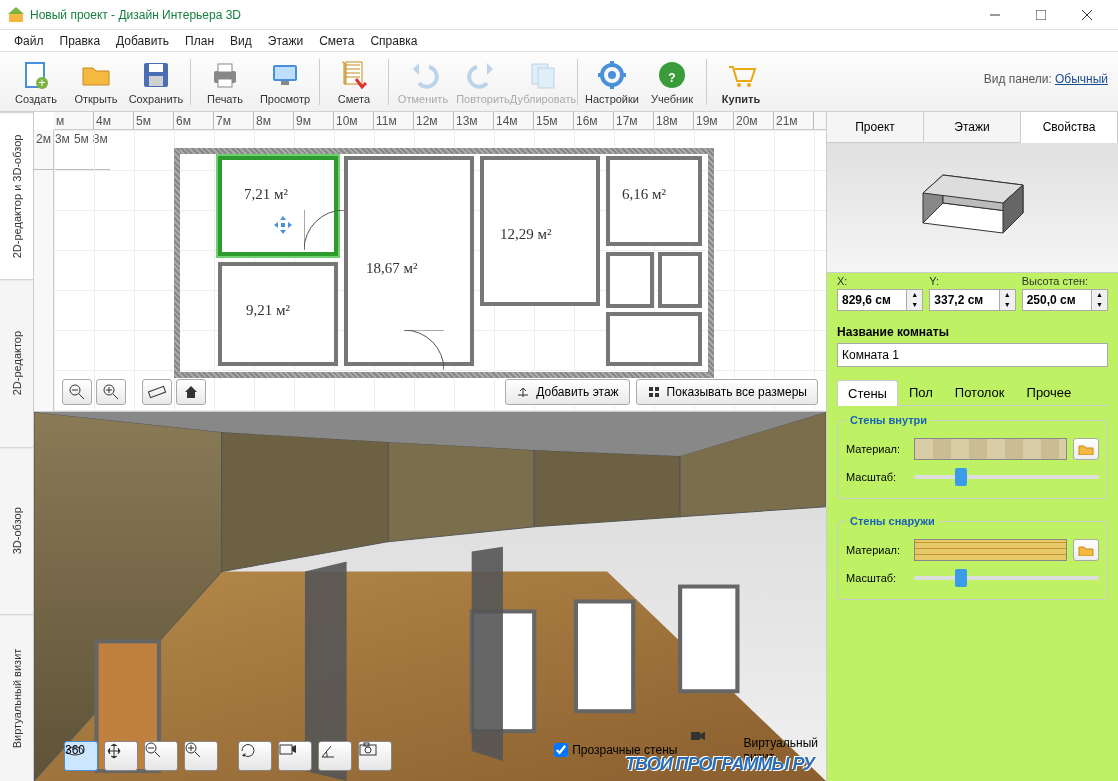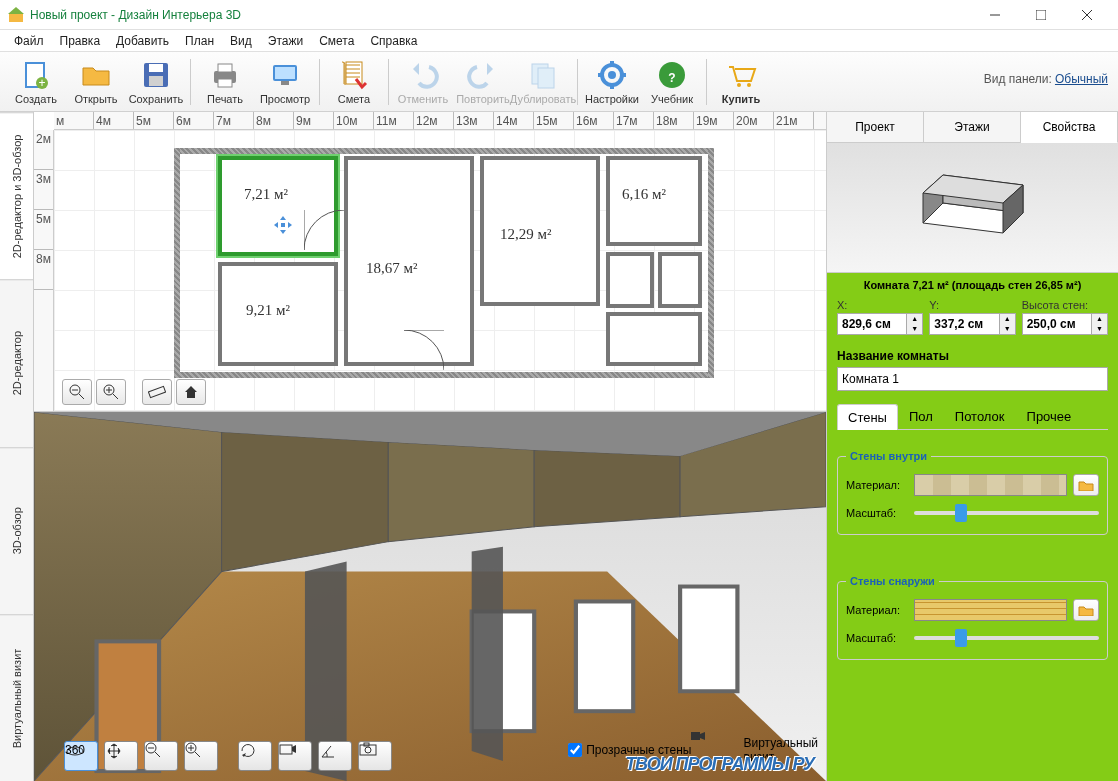--- a/index.html
+++ b/index.html
@@ -33,21 +33,21 @@
 .vtab { flex: 1; writing-mode: vertical-rl; transform: rotate(180deg); display: flex; align-items: center; justify-content: center; border-bottom: 1px solid #ccc; cursor: pointer; font-size: 11px; color: #333; padding: 8px 0; }
 .vtab.active { background: #fff; }
 
 
 .workspace { flex: 1; display: flex; flex-direction: column; position: relative; }
 
 
 .plan2d { height: 300px; position: relative; background: #fff; border-bottom: 1px solid #ccc; }
 .ruler-h { position: absolute; top: 0; left: 20px; right: 0; height: 18px; background: #f8f8f8; border-bottom: 1px solid #ccc; display: flex; font-size: 10px; color: #555; }
 .ruler-h .tick { width: 40px; border-right: 1px solid #bbb; padding-left: 2px; line-height: 18px; }
-.ruler-v { position: absolute; top: 18px; left: 0; bottom: 0; width: 20px; background: #f8f8f8; border-right: 1px solid #ccc; display: flex; flex-direction: column; font-size: 10px; color: #555; }
+.ruler-v { position: absolute; top: 18px; left: 0; bottom: 0; width: 20px; background: #f8f8f8; border-right: 1px solid #ccc; display: flex; flex-direction: row; font-size: 10px; color: #555; }
 .ruler-v .tick { height: 40px; border-bottom: 1px solid #bbb; writing-mode: horizontal-tb; padding: 2px; }
 .plan-canvas { position: absolute; top: 18px; left: 20px; right: 0; bottom: 0;
   background-image: linear-gradient(#eee 1px, transparent 1px), linear-gradient(90deg, #eee 1px, transparent 1px);
   background-size: 40px 40px; overflow: hidden; }
 
 
 .room { position: absolute; border: 4px solid #777; background: #fff; }
 .room.selected { border-color: #2e9b2e; outline: 2px solid #6fd06f; }
 .room-label { position: absolute; font-size: 15px; color: #333; font-family: Georgia, serif; white-space: nowrap; }
 .wall { position: absolute; background: repeating-linear-gradient(45deg,#888,#888 2px,#aaa 2px,#aaa 4px); }
@@ -59,46 +59,46 @@
 .plan-tools-right .longbtn { height: 26px; padding: 0 10px; border: 1px solid #aaa; border-radius: 3px; background: linear-gradient(#fff,#e8e8e8); display: flex; align-items: center; gap: 6px; cursor: pointer; font-size: 11px; }
 
 
 .view3d { flex: 1; position: relative; background: linear-gradient(#d8d8d8,#f0f0f0); overflow: hidden; }
 .view3d svg { width: 100%; height: 100%; }
 
 
 .view3d-tools { position: absolute; bottom: 10px; left: 30px; display: flex; gap: 6px; align-items: flex-end; }
 .view3d-tools .vbtn { width: 34px; height: 30px; border: 1px solid #888; border-radius: 3px; background: linear-gradient(#fff,#e5e5e5); display: flex; align-items: center; justify-content: center; cursor: pointer; }
 .view3d-tools .vbtn.active { background: #cde6ff; border-color: #4a90d9; }
-.view3d-right { position: absolute; bottom: 10px; right: 8px; display: flex; align-items: center; }
+.view3d-right { position: absolute; bottom: 10px; right: 8px; display: flex; gap: 14px; align-items: center; }
 .chk { display: flex; align-items: center; gap: 4px; cursor: pointer; }
 .chk input { width: 14px; height: 14px; }
 
 
-.rpanel { width: 292px; border-left: 1px solid #ccc; background: #84cc16; display: flex; flex-direction: column; }
+.rpanel { width: 292px; border-left: 1px solid #ccc; background: #bef264; display: flex; flex-direction: column; }
 .rtabs { display: flex; border-bottom: 1px solid #ccc; }
 .rtab { flex: 1; text-align: center; padding: 8px 0; cursor: pointer; border-right: 1px solid #ccc; background: #f5f5f5; }
 .rtab.active { background: #fff; border-bottom: 1px solid #fff; margin-bottom: -1px; }
 .preview3d { height: 130px; background: linear-gradient(#e0e0e0,#f5f5f5); display: flex; align-items: center; justify-content: center; border-bottom: 1px solid #ccc; }
 .roominfo { text-align: center; font-weight: bold; padding: 6px; font-size: 11px; }
 .section-head { font-weight: bold; padding: 6px 10px 2px; }
 .field-row { display: flex; gap: 6px; padding: 2px 10px 8px; }
 .field-col { flex: 1; display: flex; flex-direction: column; }
 .field-col label { font-size: 11px; color: #333; margin-bottom: 2px; }
 .spin { display: flex; border: 1px solid #aaa; }
 .spin input { flex: 1; border: none; padding: 3px 4px; font-size: 12px; width: 100%; outline: none; font-weight: bold; }
 .spin .arrows { width: 16px; display: flex; flex-direction: column; border-left: 1px solid #aaa; }
 .spin .arrows span { flex: 1; text-align: center; font-size: 7px; line-height: 9px; cursor: pointer; background: #f0f0f0; }
 .name-input { width: calc(100% - 20px); margin: 2px 10px 8px; border: 1px solid #aaa; padding: 4px; }
 
 .subtabs { display: flex; border-bottom: 1px solid #ccc; margin: 4px 10px 0; }
 .subtab { padding: 5px 10px; cursor: pointer; border: 1px solid transparent; border-bottom: none; font-size: 13px; }
 .subtab.active { border-color: #ccc; background: #fff; border-radius: 3px 3px 0 0; position: relative; top: 1px; }
 
-.mat-group { border: 1px solid #ccc; border-radius: 4px; margin: 20px 10px; padding: 6px 8px 10px; }
+.mat-group { border: 1px solid #ccc; border-radius: 4px; margin: 8px 10px; padding: 6px 8px 10px; }
 .mat-group legend { color: #1a61b8; font-weight: bold; font-size: 11px; padding: 0 4px; }
 .mat-row { display: flex; align-items: center; gap: 6px; margin-top: 6px; }
 .mat-row label { width: 62px; font-size: 11px; }
 .swatch { flex: 1; height: 22px; border: 1px solid #888; }
 .swatch.wallpaper { background: repeating-linear-gradient(90deg,#d9cda8,#d9cda8 18px,#cbbd93 18px,#cbbd93 36px); }
 .swatch.brick { background: repeating-linear-gradient(0deg,#e8c96a 0,#e8c96a 5px,#c79530 5px,#c79530 6px), repeating-linear-gradient(90deg,transparent 0,transparent 20px,#c79530 20px,#c79530 21px); }
 .folder-btn { width: 26px; height: 22px; border: 1px solid #aaa; border-radius: 3px; background: linear-gradient(#fff,#eee); display: flex; align-items: center; justify-content: center; cursor: pointer; }
 
 .slider { flex: 1; height: 22px; position: relative; }
 .slider::before { content: ''; position: absolute; left: 0; right: 0; top: 50%; height: 4px; margin-top: -2px; background: #ddd; border-radius: 2px; }
@@ -354,20 +354,37 @@
             <svg width="18" height="14">
               <rect x="1" y="4" width="16" height="6" fill="none" stroke="#333" transform="rotate(-20 9 7)"></rect>
             </svg>
           </div>
         <div class="pbtn">
             <svg width="16" height="16">
               <polygon points="8,2 14,8 12,8 12,14 4,14 4,8 2,8" fill="#333"></polygon>
             </svg>
           </div>
       </div>
+      <div class="plan-tools-right">
+        <div class="longbtn">
+            <svg width="14" height="14">
+              <path d="M2 10h10M7 4v8M4 6l3-3 3 3" stroke="#333" fill="none"></path>
+            </svg>
+            <span>Добавить этаж</span>
+          </div>
+        <div class="longbtn">
+            <svg width="14" height="14">
+              <rect x="2" y="2" width="4" height="4" fill="#333"></rect>
+              <rect x="8" y="2" width="4" height="4" fill="#333"></rect>
+              <rect x="2" y="8" width="4" height="4" fill="#333"></rect>
+              <rect x="8" y="8" width="4" height="4" fill="#333"></rect>
+            </svg>
+            <span>Показывать все размеры</span>
+          </div>
+      </div>
     </div>
 
     <div class="view3d">
       <svg viewBox="0 0 760 370" preserveAspectRatio="none">
         <defs>
           <linearGradient id="wall1" x1="0" y1="0" x2="0" y2="1">
               <stop offset="0" stop-color="#8a7a56"></stop>
               <stop offset="1" stop-color="#5e5338"></stop>
             </linearGradient>
           <linearGradient id="floor" x1="0" y1="0" x2="1" y2="1">
@@ -474,21 +491,20 @@
     </div>
     <div class="preview3d">
       <svg width="140" height="90" viewBox="0 0 140 90">
         <polygon points="20,60 100,70 120,50 40,40" fill="#fff" stroke="#333"></polygon>
         <polygon points="20,60 20,30 40,12 40,40" fill="#888" stroke="#333"></polygon>
         <polygon points="40,40 40,12 120,22 120,50" fill="#bbb" stroke="#333"></polygon>
         <polygon points="20,30 100,40 120,22 40,12" fill="#ddd" stroke="#333"></polygon>
         <polygon points="100,70 100,40 120,22 120,50" fill="#666" stroke="#333"></polygon>
       </svg>
     </div>
-    <div class="roominfo">Комната 7,21 м²  (площадь стен 26,85 м²)</div>
 
     <div class="field-row">
       <div class="field-col">
         <label>X:</label>
         <div class="spin">
             <input value="829,6 см" style="">
             <div class="arrows">
               <span>▲</span>
               <span>▼</span>
             </div>

